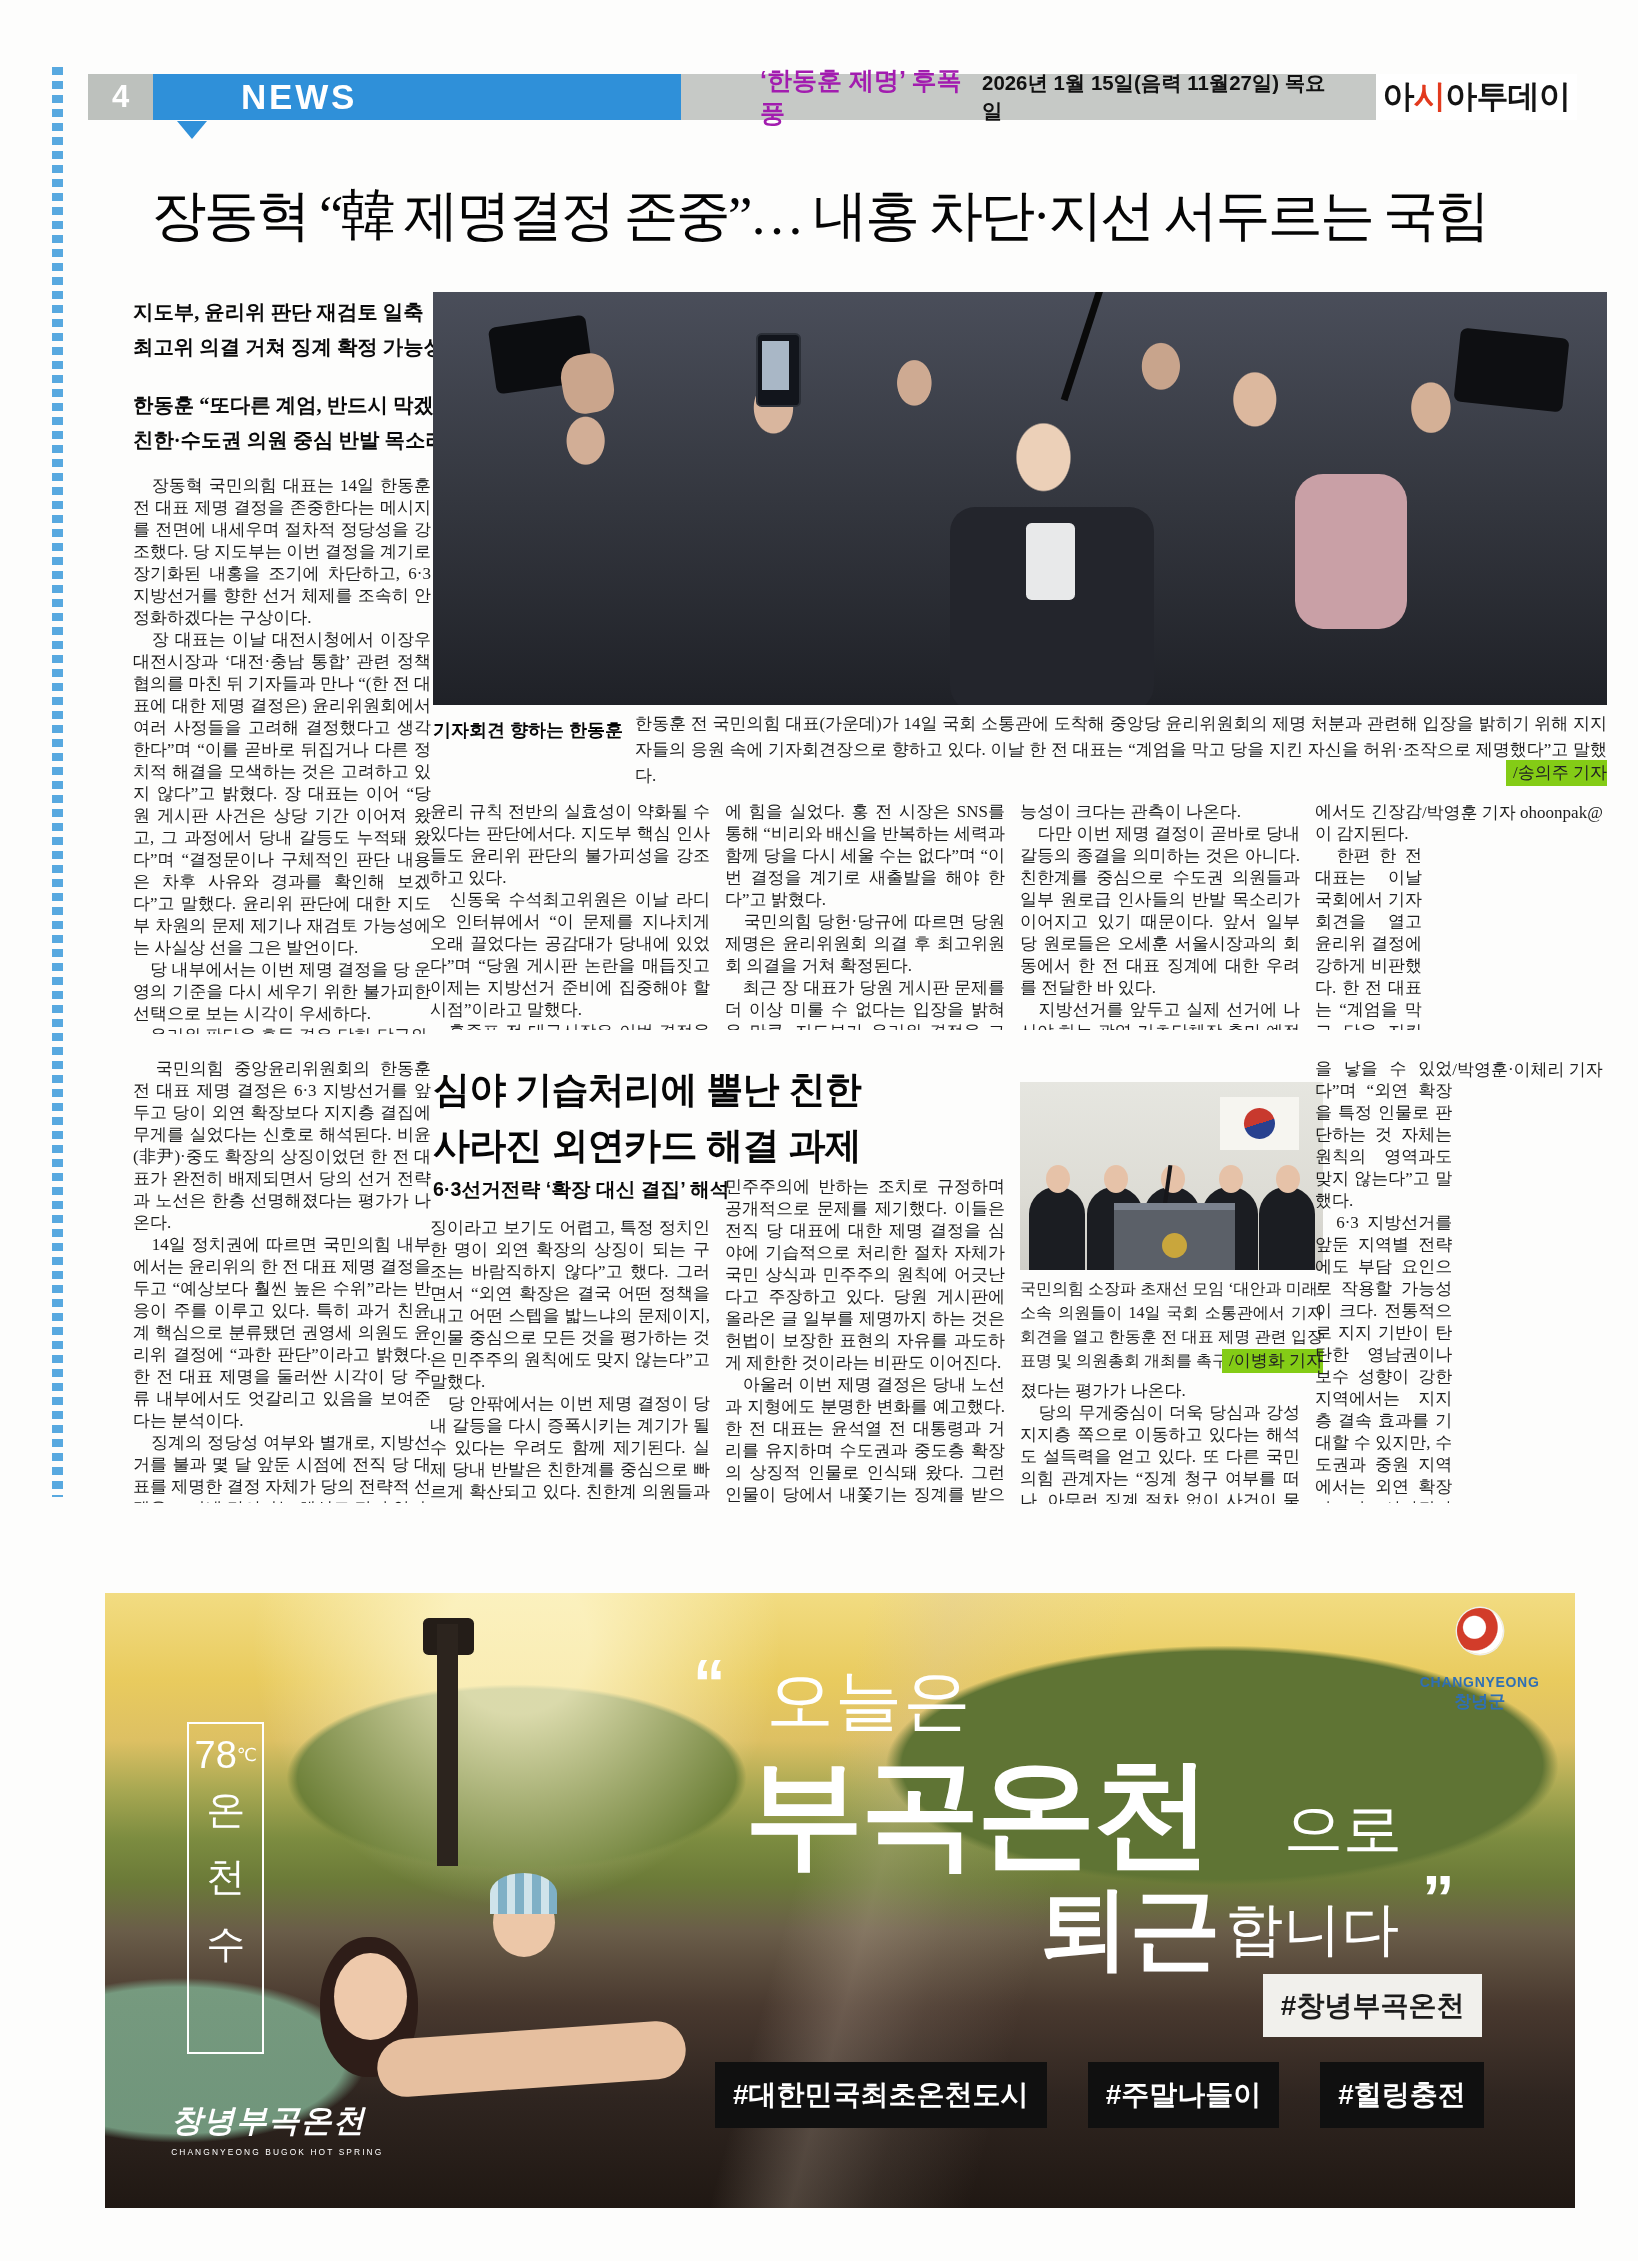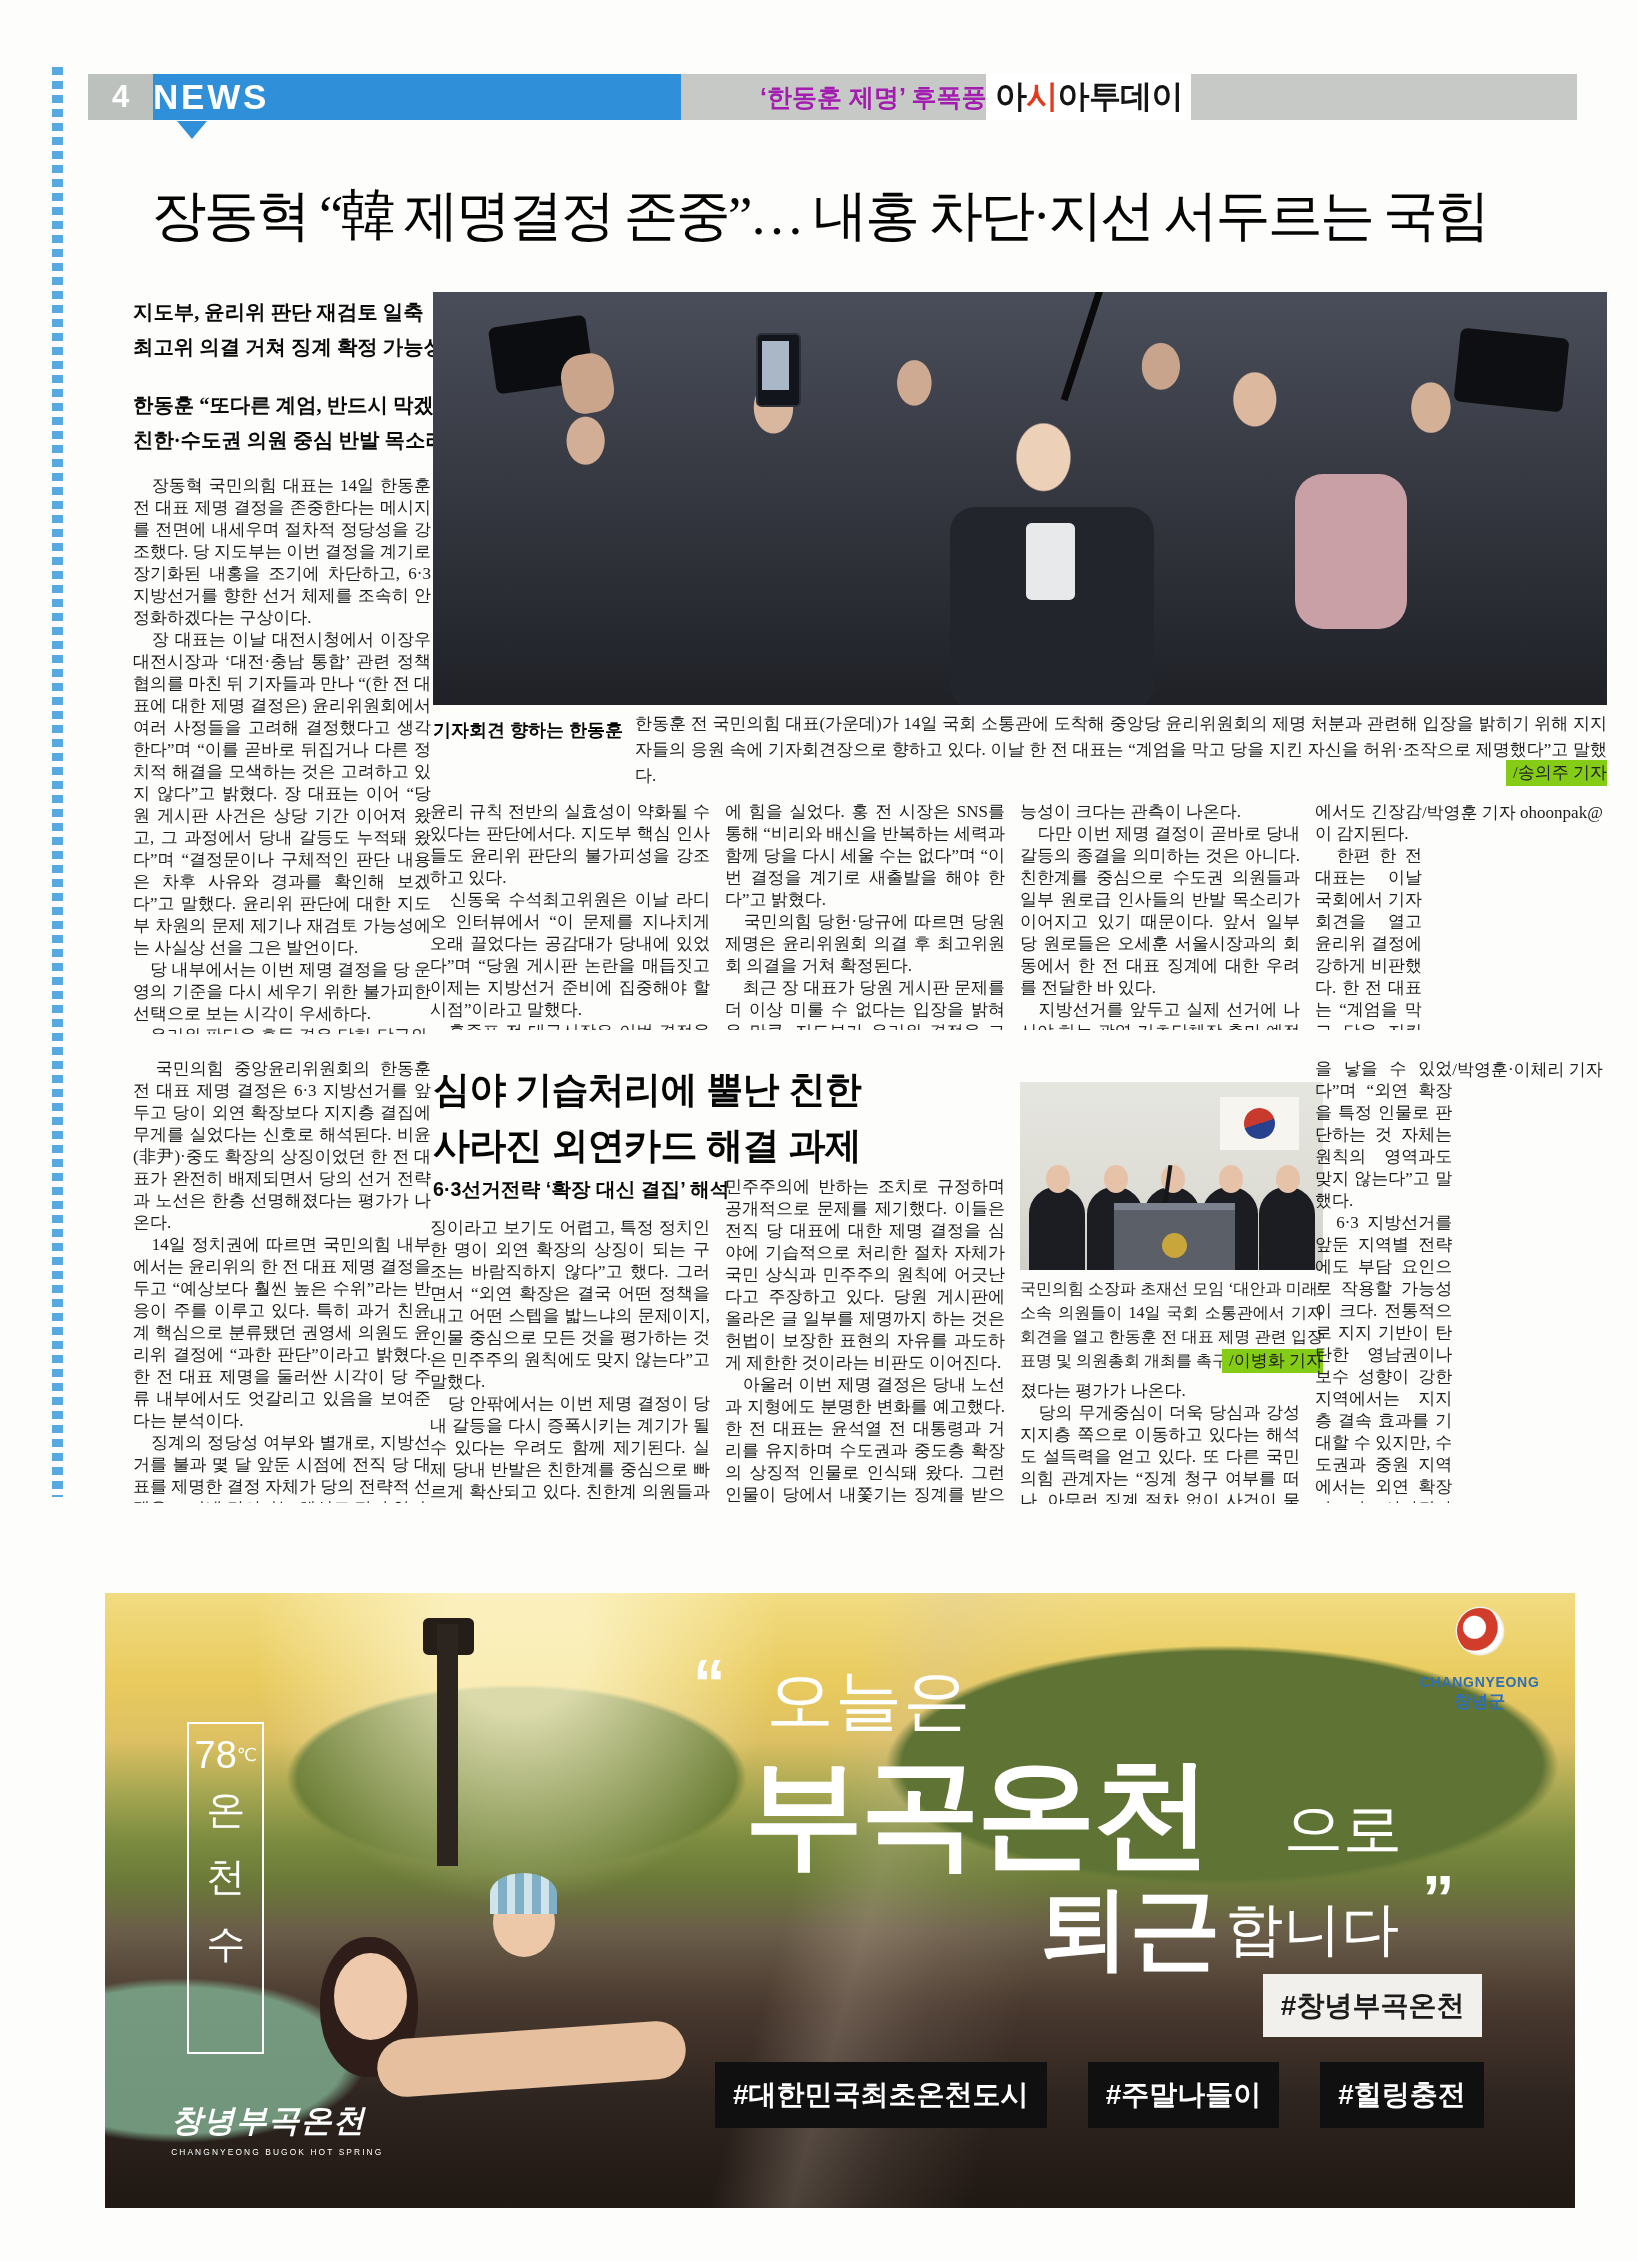--- a/index.html
+++ b/index.html
@@ -5,21 +5,21 @@
   html,body{margin:0;padding:0}
   body{width:1639px;height:2261px;position:relative;background:#fdfdfc;
        font-family:"Liberation Serif","DejaVu Serif",serif;color:#141414;overflow:hidden}
   .abs{position:absolute}
   .sans{font-family:"Liberation Sans","DejaVu Sans",sans-serif}
   
   .hdr{left:88px;top:74px;width:1489px;height:46px;display:flex;align-items:stretch}
   .hdr-num{width:65px;background:#bdc1bd;color:#fff;font-size:31px;font-weight:800;
            display:flex;align-items:center;justify-content:center}
   .hdr-news{width:528px;background:#2f90d9;color:#fff;font-size:35px;font-weight:800;
-            letter-spacing:2.8px;display:flex;align-items:center;box-sizing:border-box}
+            letter-spacing:2.8px;display:flex;align-items:center;padding-left:88px;box-sizing:border-box}
   .hdr-rest{flex:1;background:#c6c9c6;display:flex;align-items:center}
   .hdr-topic{margin-left:79px;font-size:25px;font-weight:800;color:#a21caf}
   .hdr-date{margin-left:auto;margin-right:37px;font-size:20.4px;font-weight:700;color:#111}
   .hdr-mast{width:205px;height:46px;background:#fff;display:flex;align-items:center;justify-content:center;
             font-size:32px;font-weight:800;letter-spacing:-0.7px}
   .mast-red{color:#e23a1e}
   .hdr-tab{left:177px;top:121px;width:0;height:0;border-left:15.5px solid transparent;
            border-right:15.5px solid transparent;border-top:18px solid #2f90d9}
   .strip{left:52px;top:67px;width:10.5px;height:1430px;
          background:repeating-linear-gradient(180deg,#58a9e0 0 7.7px,transparent 7.7px 14px)}
@@ -122,20 +122,21 @@
 </head>
 <body>
 
 <div class="abs strip"></div>
 
 <div class="abs hdr sans">
   <div class="hdr-num">4</div>
   <div class="hdr-news">NEWS</div>
   <div class="hdr-rest">
     <div class="hdr-topic">‘한동훈 제명’ 후폭풍</div>
+    <div class="hdr-date">2026년 1월 15일(음력 11월27일)  목요일</div>
     <div class="hdr-mast">
         <span>아</span>
         <span class="mast-red">시</span>
         <span>아투데이</span>
       </div>
   </div>
 </div>
 <div class="abs hdr-tab"></div>
 
 <div class="abs h1">장동혁 “韓 제명결정 존중”… 내홍 차단·지선 서두르는 국힘</div>

